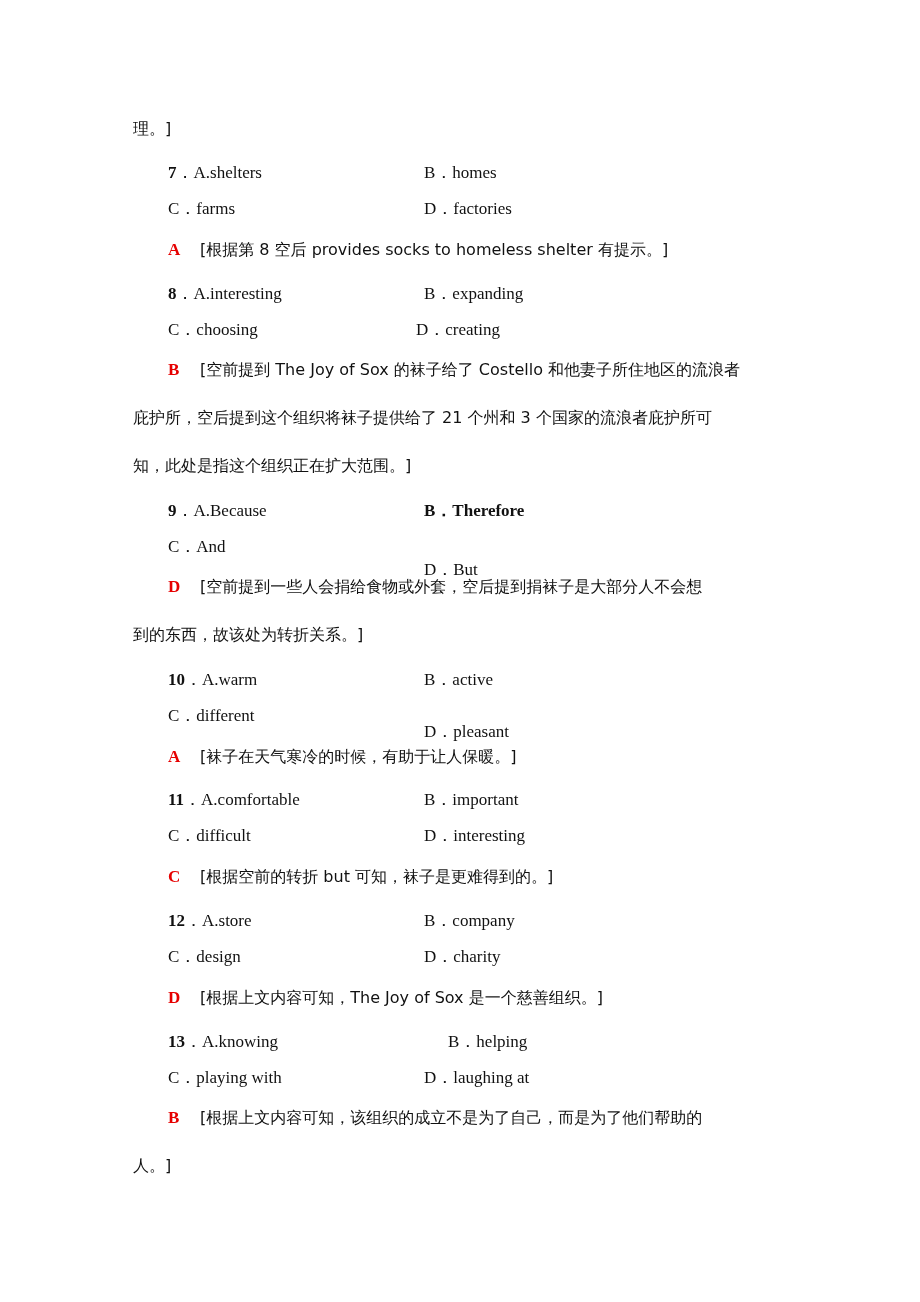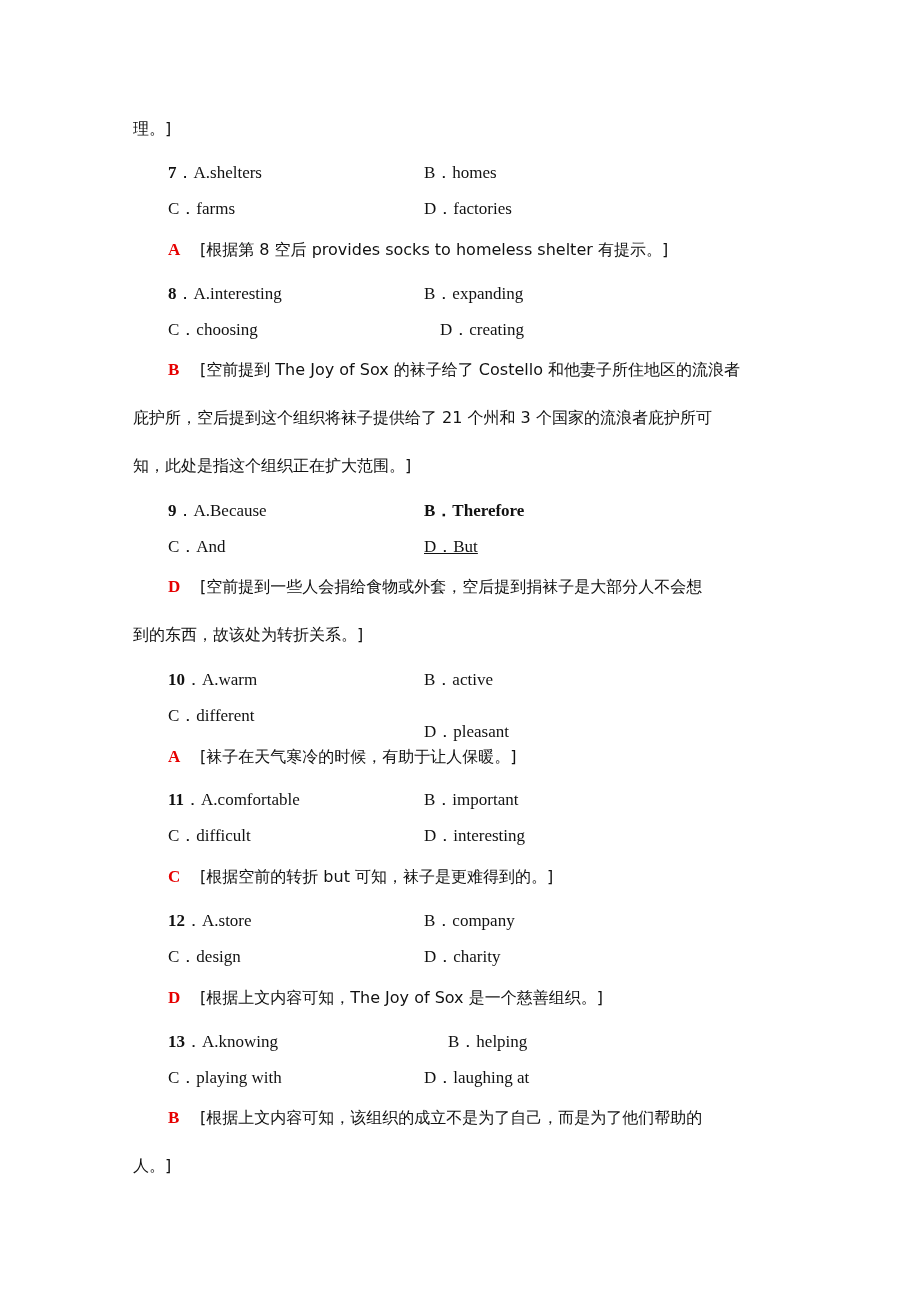--- a/index.html
+++ b/index.html
@@ -31,35 +31,35 @@
       <span class="ans">A</span><span class="cjk">[根据第 8 空后 provides socks to homeless shelter 有提示。]</span>
     </div>
   </div>
 
   <div>
     <div class="line" style="left:168px;top:284px;">
       <span class="num">8</span><span>．</span><span>A.interesting</span>
     </div>
     <div class="line" style="left:424px;top:284px;">B．expanding</div>
     <div class="line" style="left:168px;top:320px;">C．choosing</div>
-    <div class="line" style="left:440px;top:320px;">D．creating</div>
+    <div class="line" style="left:416px;top:320px;">D．creating</div>
     <div class="line" style="left:168px;top:360px;">
       <span class="ans">B</span><span class="cjk">[空前提到 The Joy of Sox 的袜子给了 Costello 和他妻子所住地区的流浪者</span>
     </div>
     <div class="line cjk" style="left:133px;top:408px;">庇护所，空后提到这个组织将袜子提供给了 21 个州和 3 个国家的流浪者庇护所可</div>
     <div class="line cjk" style="left:133px;top:456px;">知，此处是指这个组织正在扩大范围。]</div>
   </div>
 
   <div>
     <div class="line" style="left:168px;top:501px;">
       <span class="num">9</span><span>．</span><span>A.Because</span>
     </div>
     <div class="line" style="left:424px;top:501px;font-weight:bold;">B．Therefore</div>
     <div class="line" style="left:168px;top:537px;">C．And</div>
-    <div class="line" style="left:424px;top:537px;text-decoration:underline;">D．But</div>
+    <div class="line" style="left:424px;top:560px;">D．But</div>
     <div class="line" style="left:168px;top:577px;">
       <span class="ans">D</span><span class="cjk">[空前提到一些人会捐给食物或外套，空后提到捐袜子是大部分人不会想</span>
     </div>
     <div class="line cjk" style="left:133px;top:625px;">到的东西，故该处为转折关系。]</div>
   </div>
 
   <div>
     <div class="line" style="left:168px;top:670px;">
       <span class="num">10</span><span>．</span><span>A.warm</span>
     </div>

